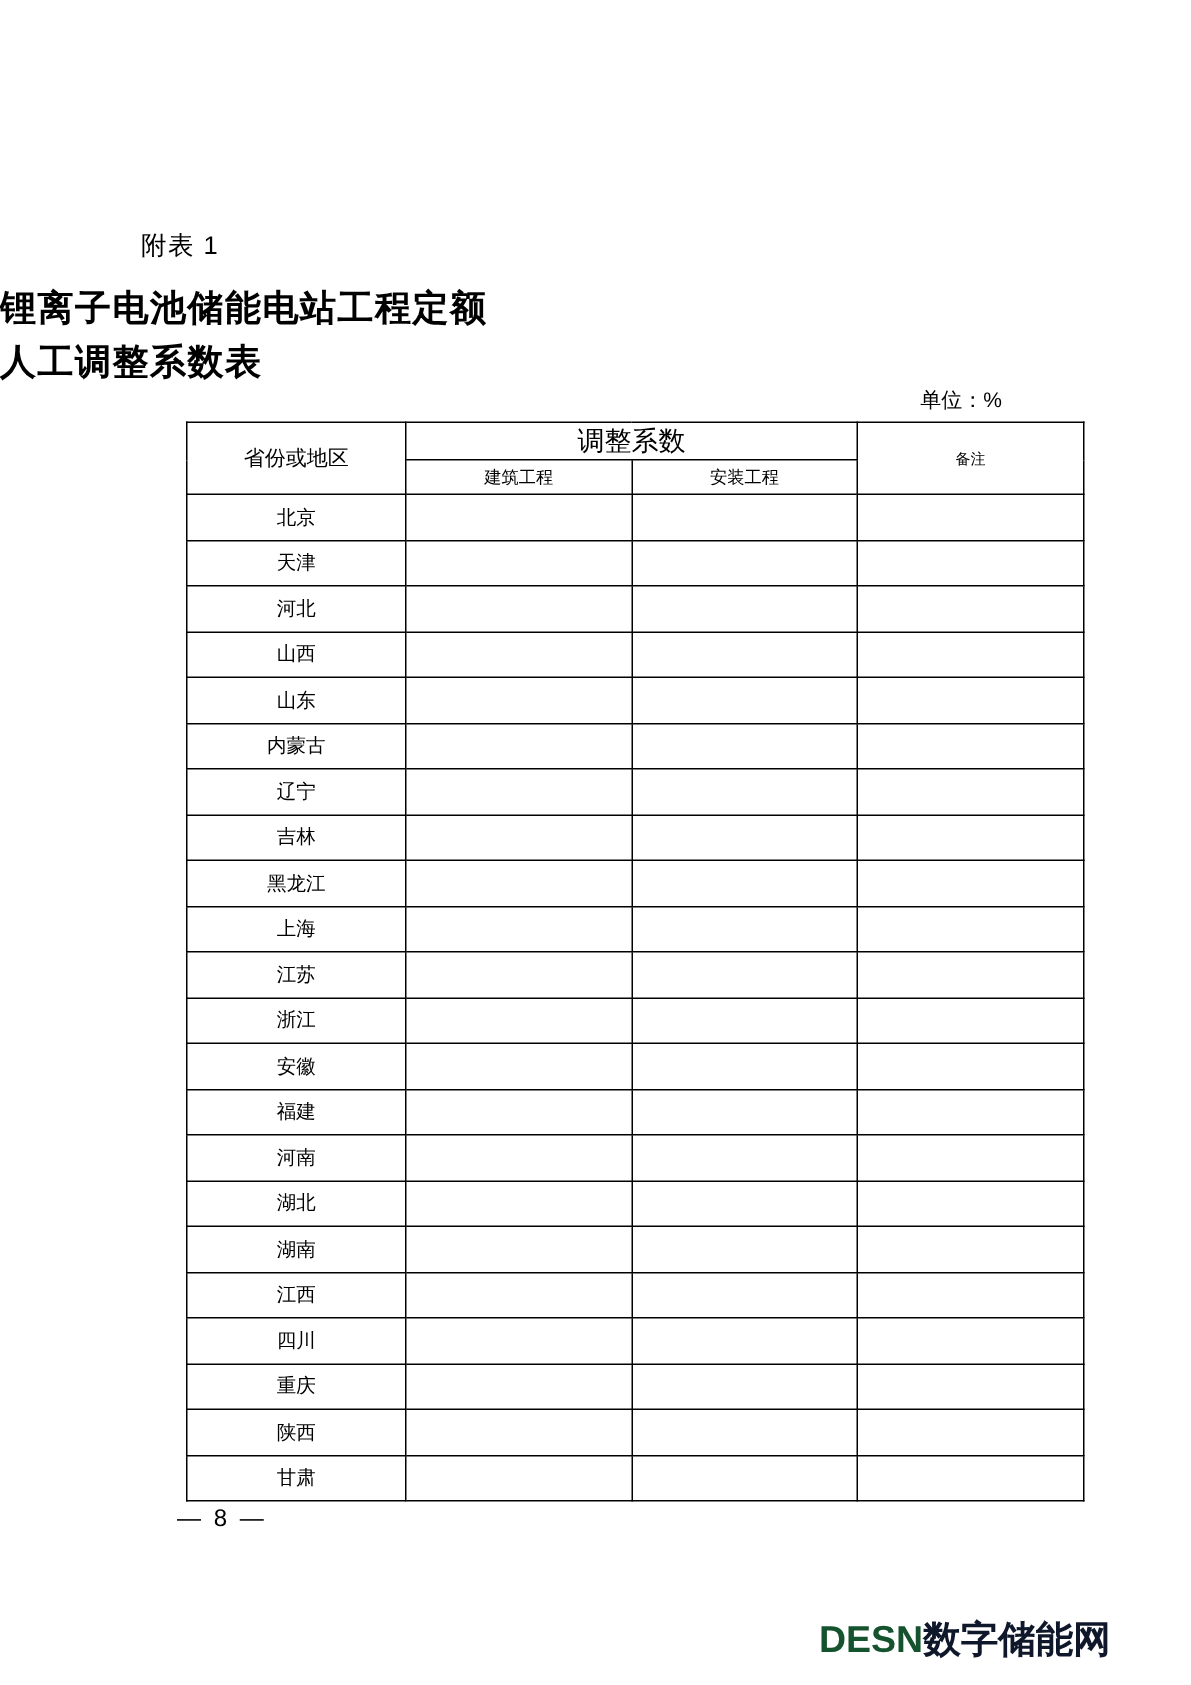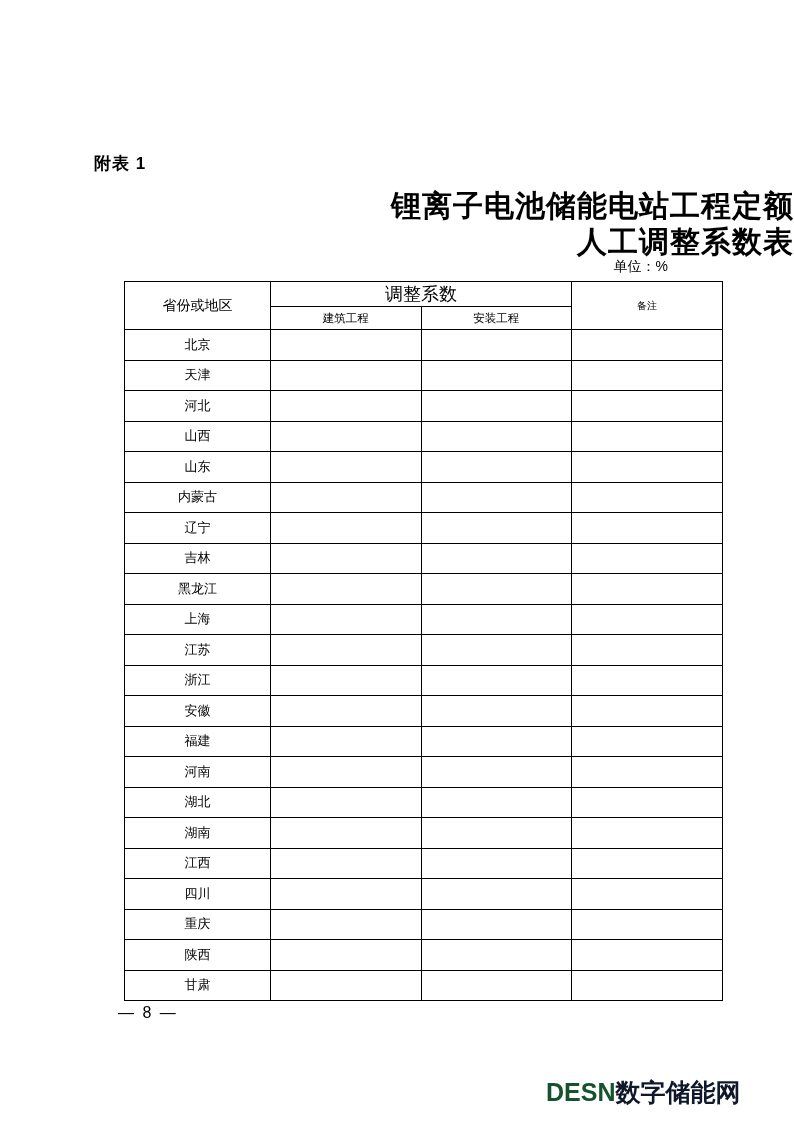--- a/index.html
+++ b/index.html
@@ -20,30 +20,30 @@
     width: 794px;
     height: 1123px;
     box-sizing: border-box;
   }
   .attachment-label {
     position: absolute;
     left: 94px;
     top: 152px;
     font-size: 17px;
     font-family: "Liberation Sans", "DejaVu Sans", sans-serif;
-    font-weight: bold;
+    font-weight: normal;
     letter-spacing: 1px;
   }
   .doc-title {
     position: absolute;
     left: 0;
     top: 188px;
     width: 794px;
-    text-align: right;
-    font-size: 30px;
+    text-align: left;
+    font-size: 24px;
     font-weight: bold;
     font-family: "Liberation Sans", "DejaVu Sans", sans-serif;
     line-height: 36px;
     letter-spacing: 1px;
   }
   .doc-title .line2 {
     display: block;
   }
   .unit-note {
     position: absolute;

